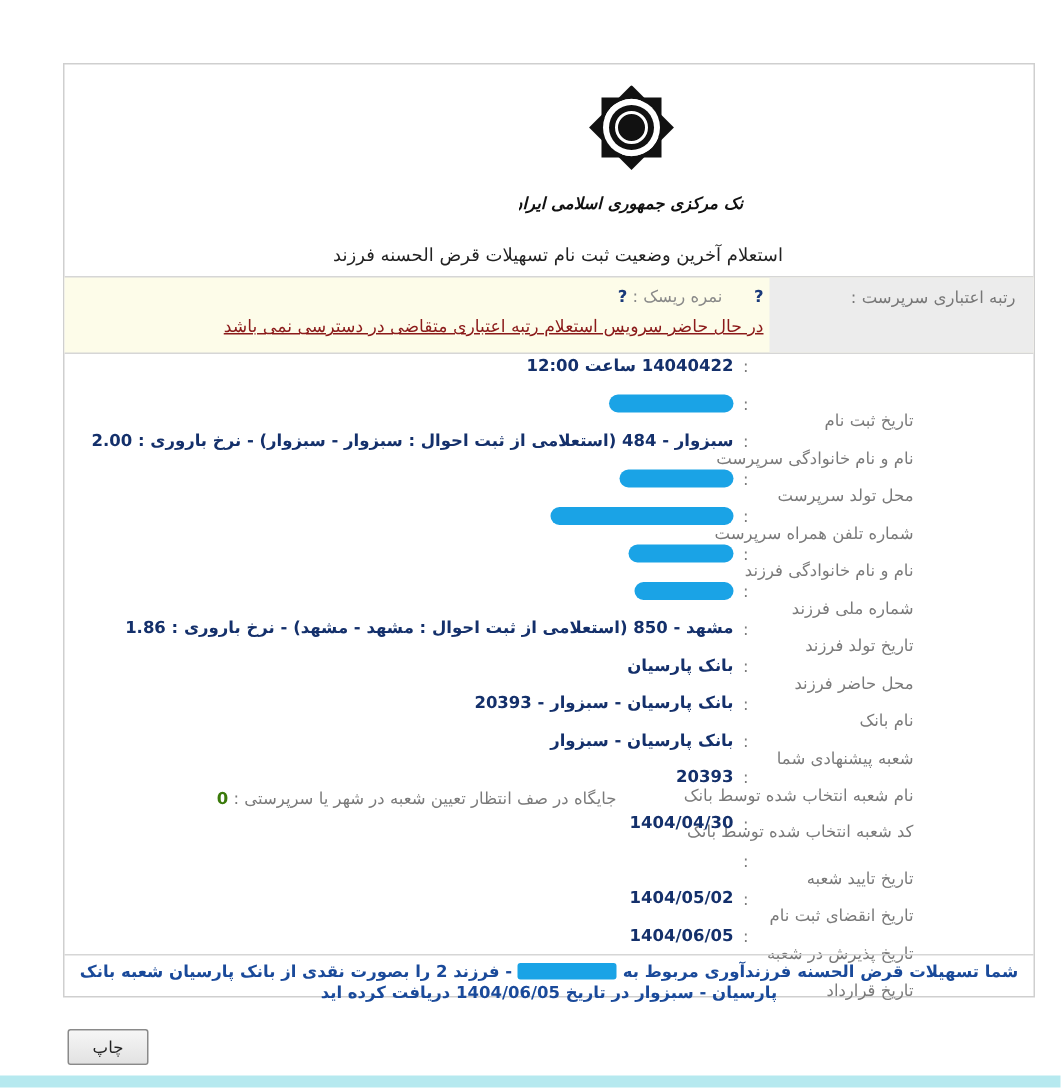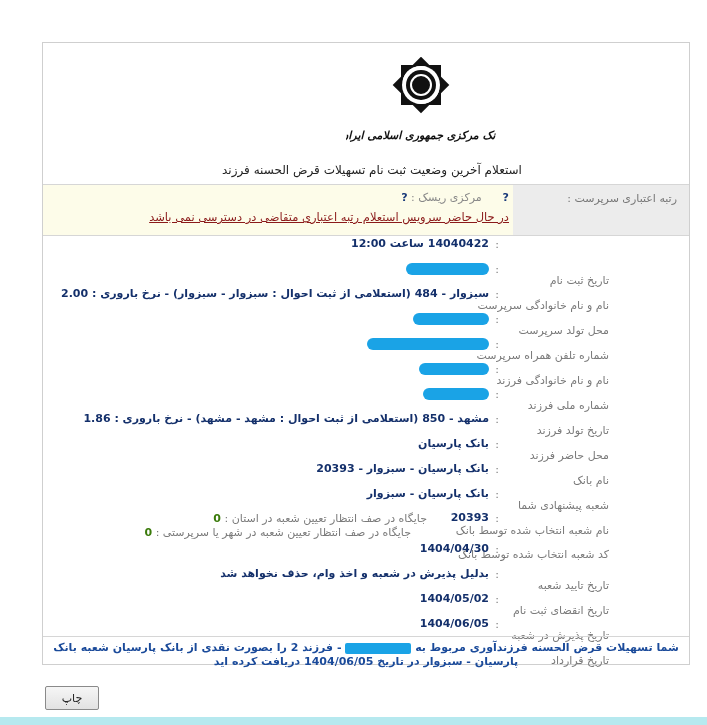--- a/index.html
+++ b/index.html
@@ -61,21 +61,21 @@
 
   <div class="title">استعلام آخرین وضعیت ثبت نام تسهیلات قرض الحسنه فرزند</div>
 
   <div class="credit-box">
     <div class="credit-label-cell">
       <span class="credit-label">رتبه اعتباری سرپرست :</span>
     </div>
     <div class="risk-line">
       <b>?</b>
       &nbsp;&nbsp;&nbsp;&nbsp;
-      <span>مرکزی ریسک :</span>
+      <span>نمره ریسک :</span>
       <b>?</b>
     </div>
     <div class="risk-msg">در حال حاضر سرویس استعلام رتبه اعتباری متقاضی در دسترسی نمی باشد</div>
   </div>
 
   <div class="row" style="top:195px">
     <span class="lbl">تاریخ ثبت نام</span>
     <span class="colon">:</span>
     <span class="val">14040422 ساعت 12:00</span>
   </div>
@@ -126,38 +126,33 @@
   </div>
   <div class="row" style="top:445px">
     <span class="lbl">نام شعبه انتخاب شده توسط بانک</span>
     <span class="colon">:</span>
     <span class="val">بانک پارسیان - سبزوار</span>
   </div>
   <div class="row" style="top:469px; height:30px">
     <span class="lbl">کد شعبه انتخاب شده توسط بانک</span>
     <span class="colon">:</span>
     <span class="val">20393</span>
-    <span class="queue1">
-      <span>جایگاه در صف انتظار تعیین شعبه در استان :</span>
-      <b>0</b>
-    </span>
     <span class="queue2">
       <span>جایگاه در صف انتظار تعیین شعبه در شهر یا سرپرستی :</span>
       <b>0</b>
     </span>
   </div>
   <div class="row" style="top:500px">
     <span class="lbl">تاریخ تایید شعبه</span>
     <span class="colon">:</span>
     <span class="val">1404/04/30</span>
   </div>
   <div class="row" style="top:525px">
     <span class="lbl">تاریخ انقضای ثبت نام</span>
     <span class="colon">:</span>
-    <span class="val">بدلیل پذیرش در شعبه و اخذ وام، حذف نخواهد شد</span>
   </div>
   <div class="row" style="top:550px">
     <span class="lbl">تاریخ پذیرش در شعبه</span>
     <span class="colon">:</span>
     <span class="val">1404/05/02</span>
   </div>
   <div class="row" style="top:575px">
     <span class="lbl">تاریخ قرارداد</span>
     <span class="colon">:</span>
     <span class="val">1404/06/05</span>

